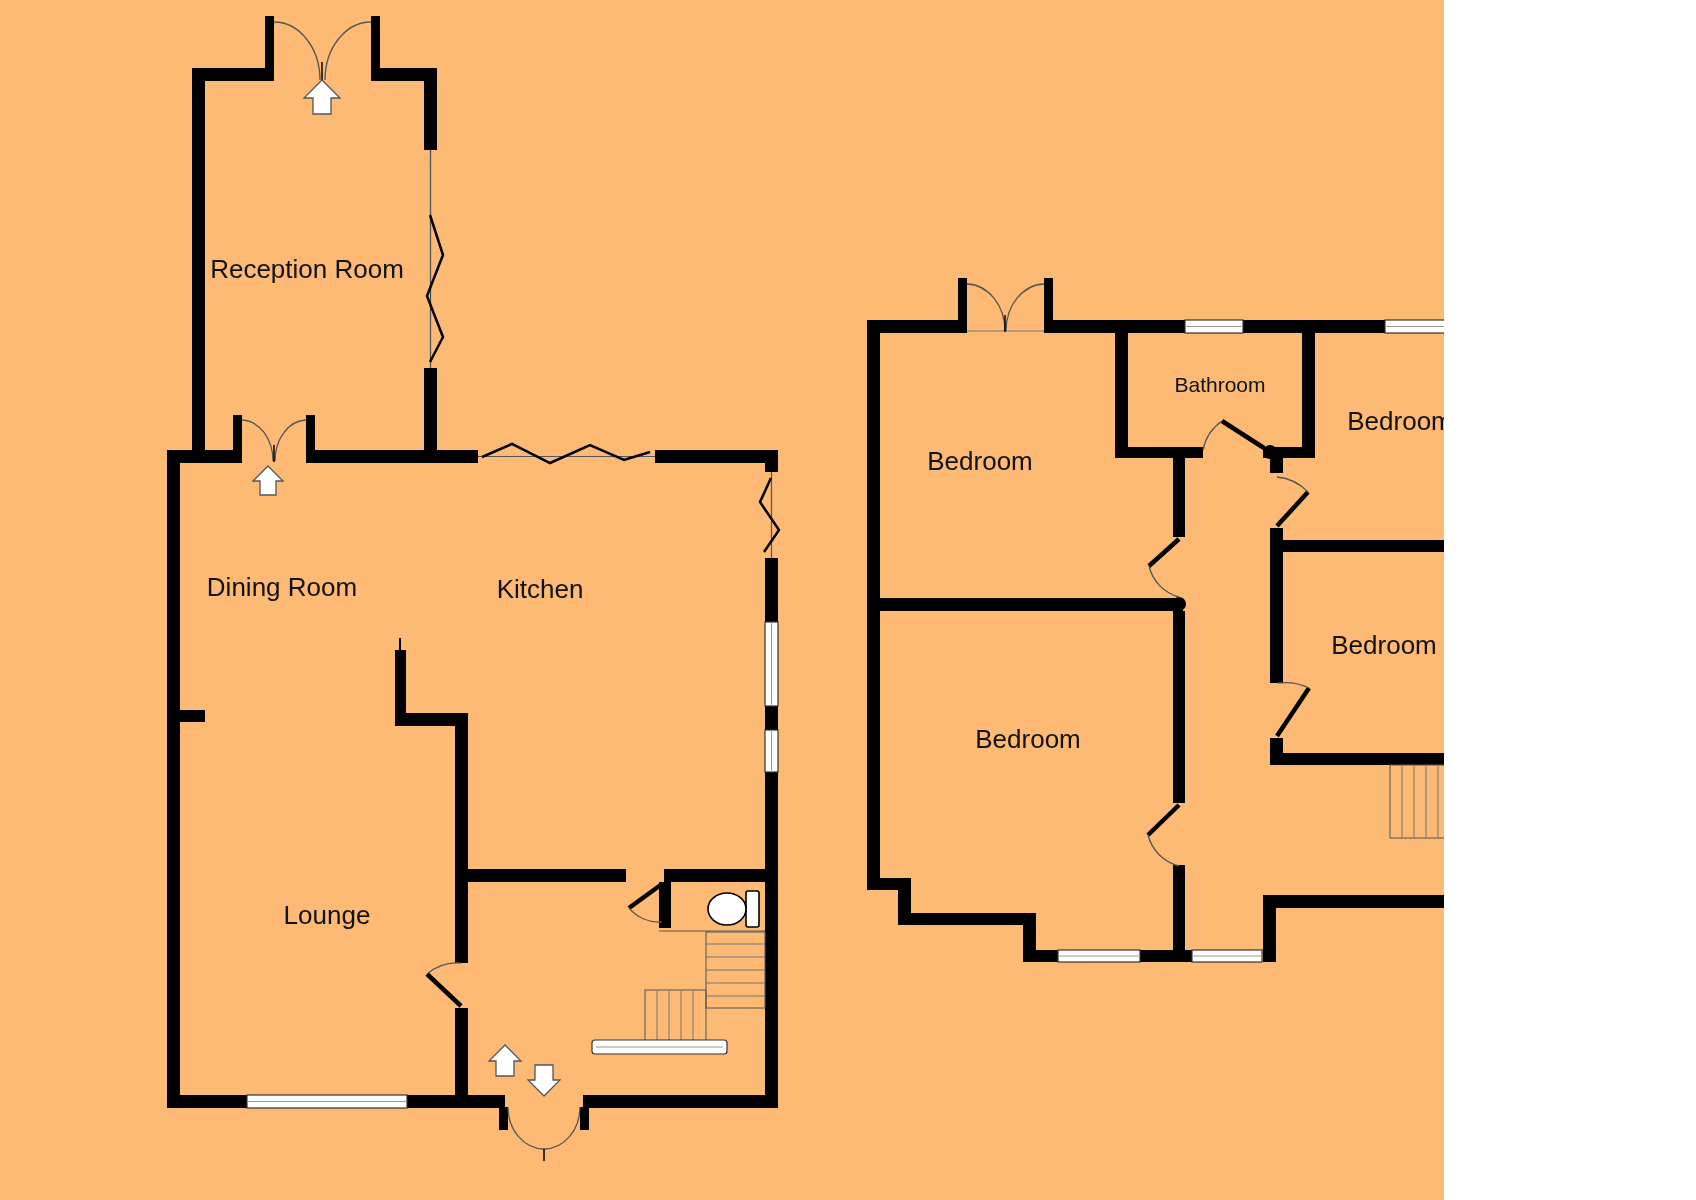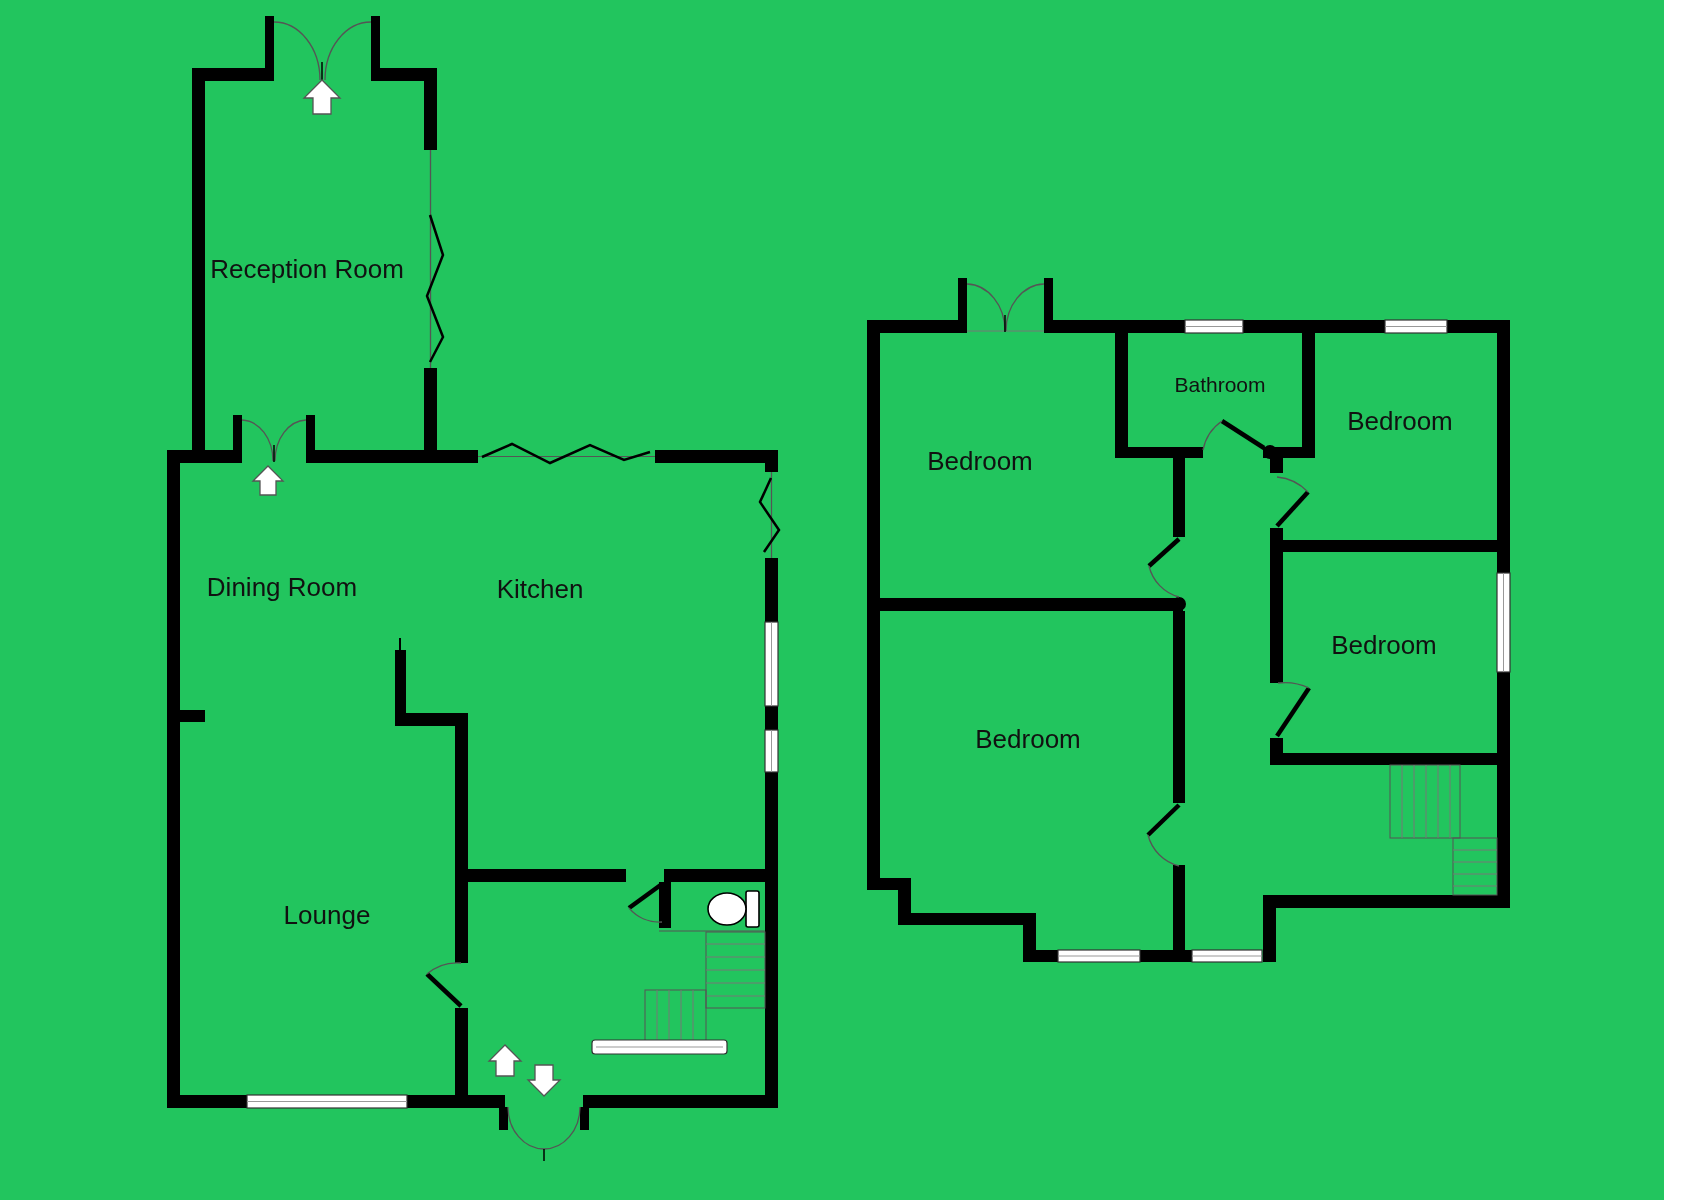--- a/index.html
+++ b/index.html
@@ -1,16 +1,16 @@
 <!DOCTYPE html>
 <html><head>
 <meta charset="utf-8">
 <style>
   html,body{margin:0;padding:0;background:#ffffff;}
-  .canvas{position:relative;width:1664px;height:1200px;background:#22c55e;overflow:hidden;
+  .canvas{position:relative;width:1444px;height:1200px;background:#fdba74;overflow:hidden;
           font-family:"Liberation Sans", sans-serif;}
   svg text{font-family:"Liberation Sans", sans-serif;fill:#111;}
   .room-label{font-size:26px;}
   .room-label-small{font-size:21px;}
 </style>
 </head>
 <body>
 
 <div class="canvas">
 <svg width="1696" height="1200" viewBox="0 0 1696 1200">

